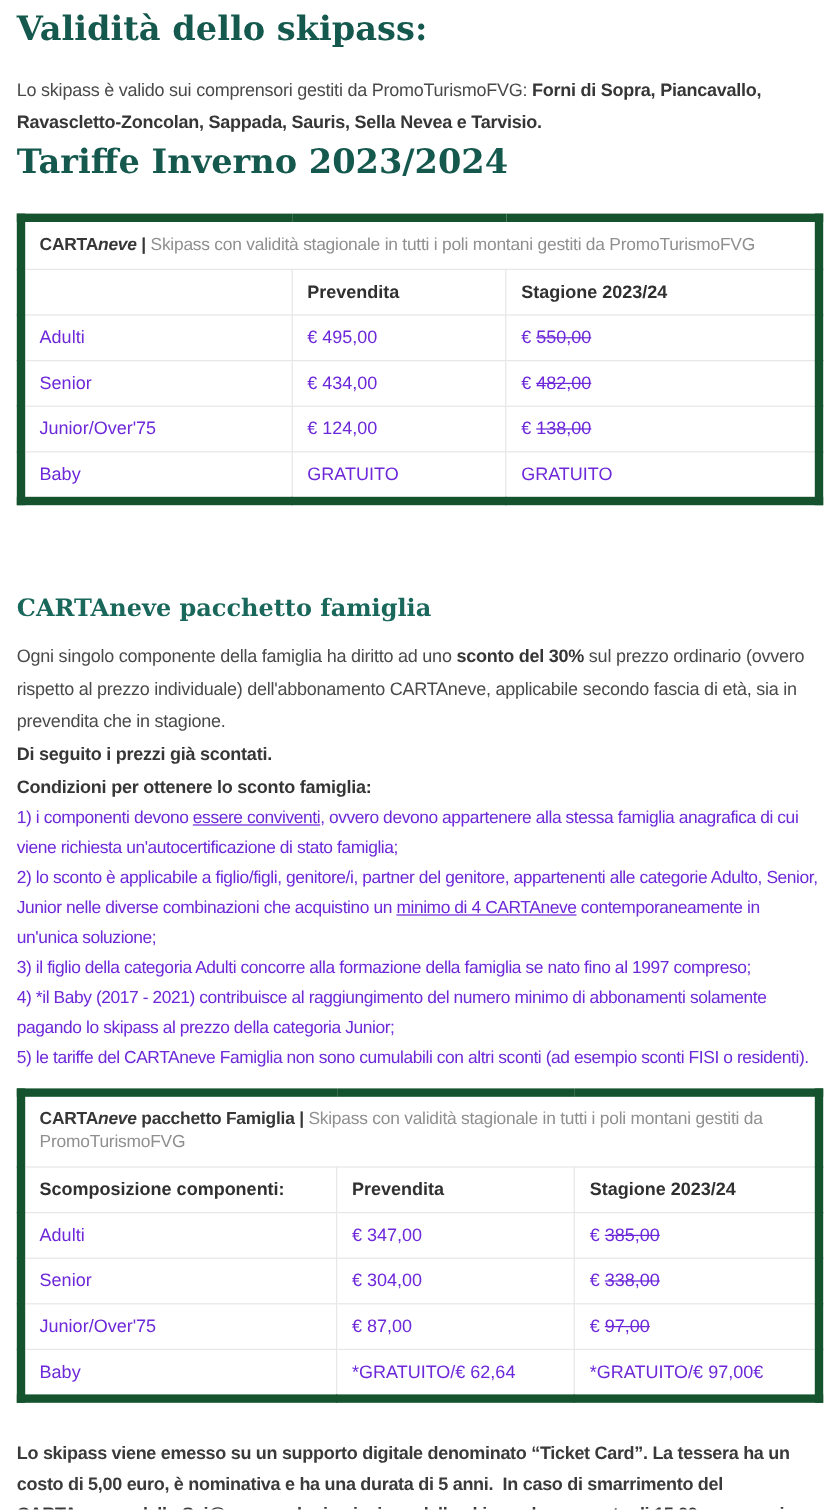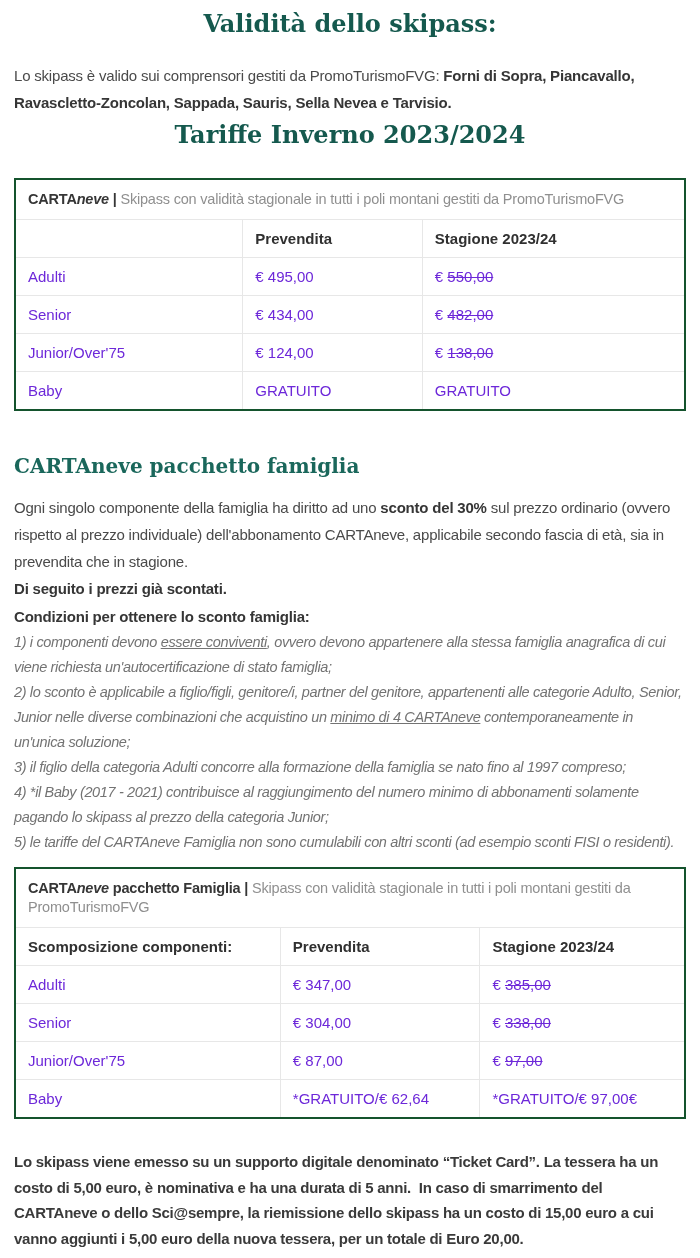--- a/index.html
+++ b/index.html
@@ -11,50 +11,50 @@
     -webkit-font-smoothing:antialiased;
   }
   .page { padding:12px 14px 0 14px; }
 
   
   .h-serif {
     font-family:"DejaVu Serif", serif;
     font-weight:700;
     color:#15594e;
   }
-  .h3 { font-size:24px; line-height:24px; margin:0 0 26px 0;text-align:center; }
+  .h3 { font-size:28px; line-height:24px; margin:0 0 26px 0; }
   .h3-tariffe { margin-bottom:31px; }
   .h2 { font-size:20px; line-height:27px; color:#1a675b; margin:0 0 14px 0; }
 
   
   p, .para { font-size:15px; line-height:27px; letter-spacing:-0.2px; color:#4a4a4a; }
   .p-intro { margin:0 0 7px 0; }
   .p-famiglia { margin:0 0 2px 0; }
   .seg-b, .b { font-weight:700; color:#363636; }
   .seg-i, .i { font-style:italic; }
   .seg-u, .u { text-decoration:underline; }
   .seg-muted, .muted { color:#8f8f8f; font-weight:400; }
 
   
   .conditions { margin:0 0 12px 0; }
   .cond-title {
     font-weight:700; color:#363636;
     font-size:15px; line-height:26px; letter-spacing:-0.2px;
   }
-  .cond-items { font-style:italic; font-size:14.5px; line-height:25px; letter-spacing:-0.35px; color:#737373; }
+  .cond-items { font-size:14.5px; line-height:25px; letter-spacing:-0.35px; color:#6d28d9; }
   .cond-item { }
 
   
   table {
     width:100%;
     border-collapse:collapse;
     table-layout:fixed;
     background:#ffffff;
   }
-  .tbl { border:2px solid #14532d; margin:0 0 42px 0; }
+  .tbl { border:7px solid #14532d; margin:0 0 72px 0; }
   .tbl2 { margin-bottom:30px;border-radius:32px; }
   td, th {
     border:1px solid #e7e7e7;
     padding:9px 12px;
     font-size:15px;
     line-height:19px;
     text-align:left;
     vertical-align:middle;
     color:#6d28d9;
     font-weight:400;

